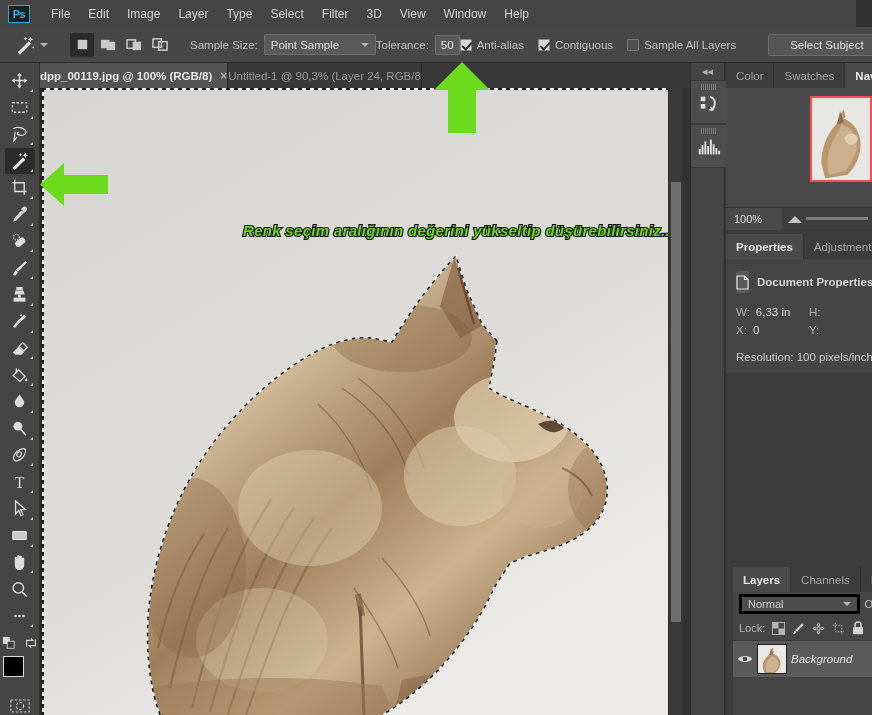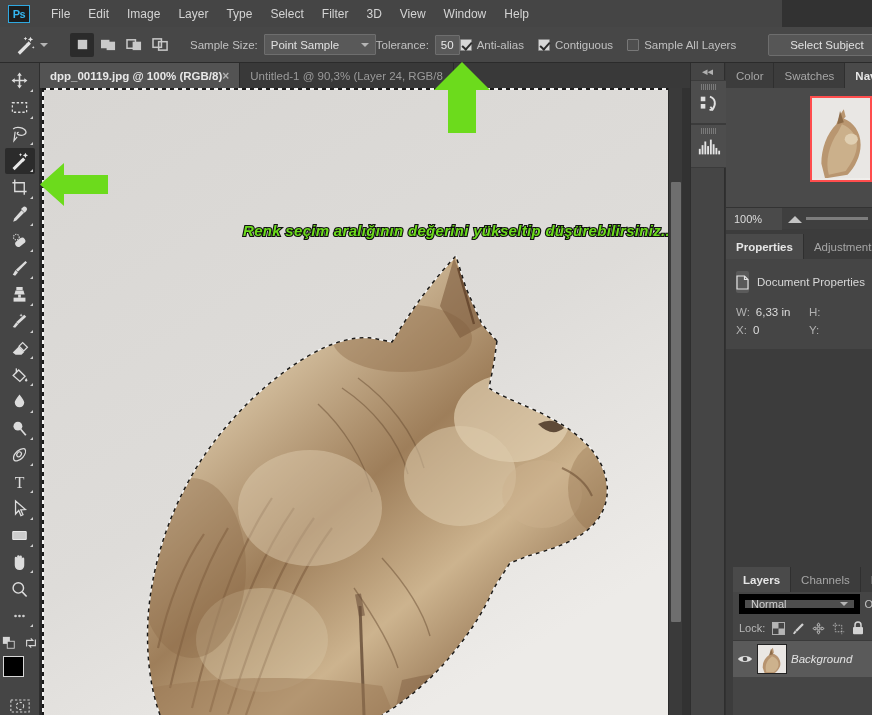--- a/index.html
+++ b/index.html
@@ -9,21 +9,21 @@
     background: #323232;
     font-family: "Liberation Sans", sans-serif;
     font-size: 11px;
     color: #c8c8c8;
     -webkit-font-smoothing: antialiased;
   }
   #app { position: relative; width: 872px; height: 715px; }
 
   
   .menubar {
-    position: absolute; left: 0; top: 0; width: 782px; height: 27px;
+    position: absolute; left: 0; top: 0; width: 856px; height: 27px;
     background: #454545;
     display: flex; align-items: center;
   }
   .ps-logo {
     width: 22px; height: 18px; margin-left: 8px; margin-right: 12px;
     background: #1d1d1d; border: 1px solid #2fa8e0;
     color: #35b6f0; font-size: 11px; font-weight: bold;
     display: flex; align-items: center; justify-content: center;
     letter-spacing: -0.5px;
   }
@@ -86,21 +86,21 @@
     color: #e0e0e0; font-size: 11.5px; display: flex; align-items: center;
     justify-content: center; padding: 0 21px; white-space: nowrap;
   }
 
   
   .tabbar {
     position: absolute; left: 40px; top: 63px; width: 832px; height: 25px;
     background: #393939; display: flex; align-items: stretch;
   }
   .doc-tab {
-    display: flex; align-items: center; padding: 0 10px;
+    display: flex; align-items: center; gap: 8px; padding: 0 0;
     font-size: 11.5px; border-right: 1px solid #2b2b2b; white-space: nowrap;
   }
   .doc-tab.active { background: #535353; color: #e8e8e8; font-weight: bold; }
   .doc-tab.inactive { background: #393939; color: #9a9a9a; }
   .tab-close { font-size: 12px; color: #b0b0b0; }
 
   
   .toolbar {
     position: absolute; left: 0; top: 63px; width: 40px; height: 652px;
     background: #454545; border-right: 1px solid #2e2e2e;
@@ -235,41 +235,41 @@
   .nav-track { position: absolute; left: 24px; right: 4px; height: 3px; background: #7d7d7d; }
 
   .prop-body { background: #454545; padding: 8px 0 10px 0; }
   .prop-head {
     display: flex; align-items: center; gap: 8px; padding: 4px 10px 10px 10px;
   }
   .prop-doc-icon {
     width: 22px; height: 22px; background: #5a5a5a; border-radius: 2px;
     display: flex; align-items: center; justify-content: center;
   }
-  .prop-title { font-size: 11.5px; font-weight: normal; color: #d8d8d8; white-space: nowrap; }
+  .prop-title { font-size: 11.5px; font-weight: bold; color: #d8d8d8; white-space: nowrap; }
   .prop-row {
     display: flex; font-size: 11.5px; color: #bdbdbd; padding: 3px 0 3px 0;
   }
   .prop-col { width: 50%; display: flex; gap: 6px; padding-left: 10px; }
   .prop-key { color: #b0b0b0; }
   .prop-val { color: #dcdcdc; }
   .prop-res { font-size: 11.5px; color: #cfcfcf; padding: 12px 0 0 10px; white-space: nowrap; }
 
   .layers-panel { position: absolute; left: 7px; bottom: 0; width: 146px; height: 148px; background: #3c3c3c; }
   .layers-body { background: #454545; height: 123px; }
   .lay-row1 { display: flex; align-items: center; gap: 5px; padding: 6px 6px 4px 6px; }
   .kind-box {
     flex: 1; height: 20px; background: #4e4e4e; border: 1px solid #6a6a6a; border-radius: 9px;
     display: flex; align-items: center; gap: 4px; padding: 0 6px; font-size: 11px; color: #b8b8b8;
     justify-content: space-between;
   }
   .mini-ico { width: 18px; height: 18px; display:flex; align-items:center; justify-content:center; }
   .lay-row2 { display: flex; align-items: center; gap: 4px; padding: 2px 6px; }
   .blend-box {
-    flex: 1; height: 20px; background: #4e4e4e; border: 6px solid #000000;
+    flex: 1; height: 20px; background: #4e4e4e; border: 3px solid #000000;
     display: flex; align-items: center; justify-content: space-between; padding: 0 6px;
     font-size: 11px; color: #cfcfcf;
   }
   .lock-row { display: flex; align-items: center; gap: 7px; padding: 5px 6px; font-size: 11px; color: #b8b8b8; }
   .layer-item {
     display: flex; align-items: center; gap: 4px; padding: 3px 4px;
     background: #5a5a5a; border-top: 1px solid #3a3a3a;
   }
   .layer-thumb {
     width: 30px; height: 30px; border: 1px solid #222;
@@ -766,20 +766,21 @@
       <div class="prop-row">
         <div class="prop-col">
           <span class="prop-key">X:</span>
           <span class="prop-val">0</span>
         </div>
         <div class="prop-col">
           <span class="prop-key">Y:</span>
           <span class="prop-val"></span>
         </div>
       </div>
+      <div class="prop-res">Resolution: 100 pixels/inch</div>
     </div>
 
     <div class="layers-panel">
       <div class="panel-tabs">
         <div class="panel-tab active">Layers</div>
         <div class="panel-tab">Channels</div>
         <div class="panel-tab">Paths</div>
       </div>
       <div class="layers-body">
 

